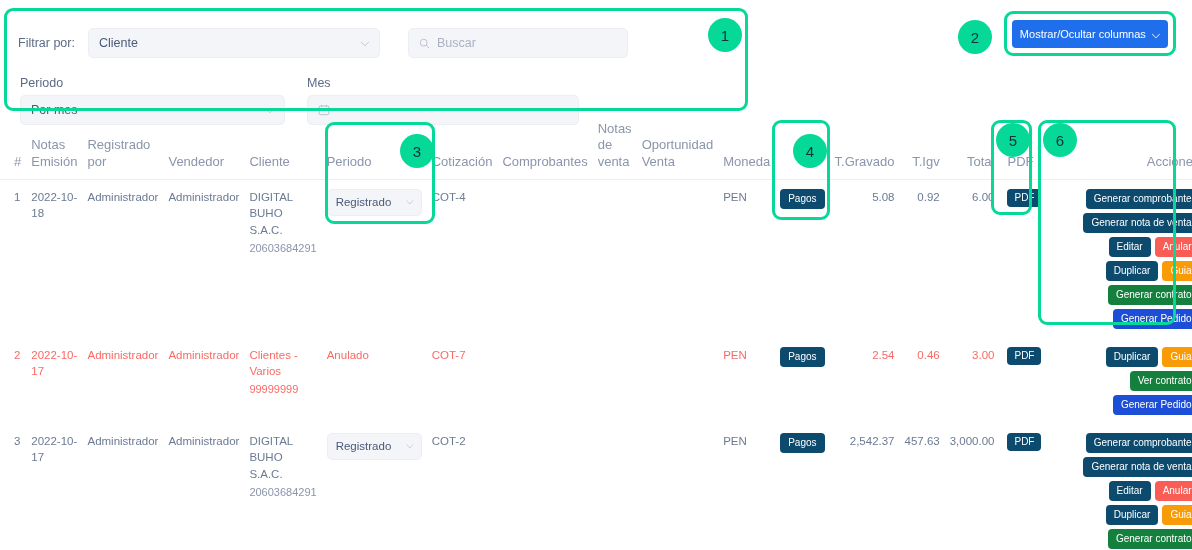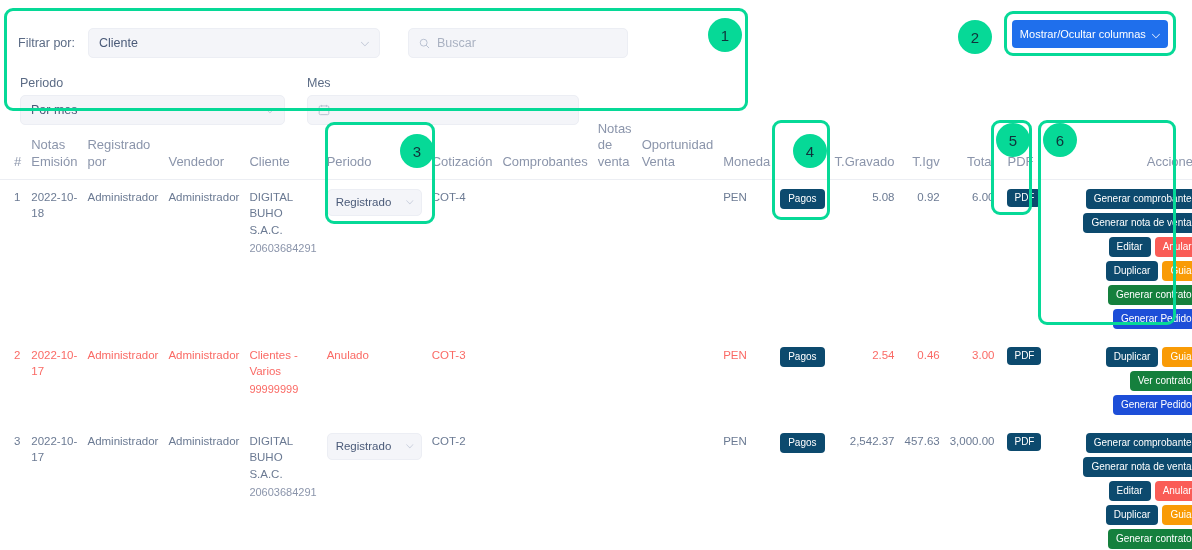--- a/index.html
+++ b/index.html
@@ -267,21 +267,21 @@
               </div>
             </td>
           </tr>
           <tr class="row-annul">
             <td style="padding-left:14px;">2</td>
             <td>2022-10-17</td>
             <td>Administrador</td>
             <td>Administrador</td>
             <td>Clientes - Varios<span class="doc-id">99999999</span></td>
             <td>Anulado</td>
-            <td>COT-3</td>
+            <td>COT-7</td>
             <td></td>
             <td></td>
             <td></td>
             <td>PEN</td>
             <td><button class="btn btn-info">Pagos</button></td>
             <td class="num">2.54</td>
             <td class="num">0.46</td>
             <td class="num">3.00</td>
             <td class="pdf-cell" style="padding-left:8px;"><button class="btn btn-info">PDF</button></td>
             <td style="padding-right:32px;">

